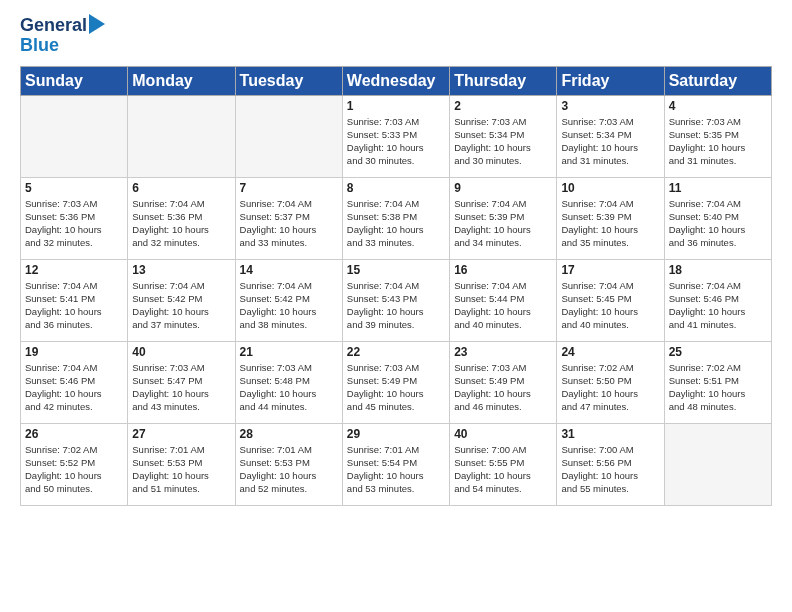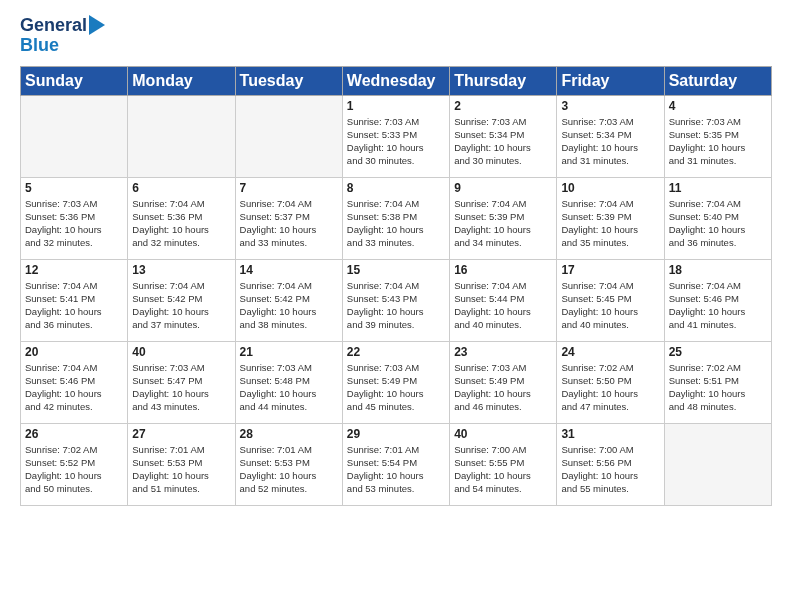--- a/index.html
+++ b/index.html
@@ -94,21 +94,21 @@
       line-height: 1.4;
     }
   </style>
 </head>
 <body>
 
 <div class="page">
   <div class="header">
     <div class="logo">
       <div>
-        <div style="display:flex;align-items:center;">
+        <div style="display:flex;align-items:flex-start;">
           <span class="logo-text">General</span>
           <div class="logo-arrow"></div>
         </div>
         <span class="logo-text logo-blue">Blue</span>
       </div>
     </div>
     <div class="title-area">
       <div class="month-title"></div>
       <div class="subtitle"></div>
     </div>
@@ -257,21 +257,21 @@
           <td>
             <div class="day-number">18</div>
             <div class="day-info" style="white-space: pre-line;">Sunrise: 7:04 AM
 Sunset: 5:46 PM
 Daylight: 10 hours
 and 41 minutes.</div>
           </td>
         </tr>
         <tr>
           <td>
-            <div class="day-number">20</div>
+            <div class="day-number">19</div>
             <div class="day-info" style="white-space: pre-line;">Sunrise: 7:04 AM
 Sunset: 5:46 PM
 Daylight: 10 hours
 and 42 minutes.</div>
           </td>
           <td>
             <div class="day-number">40</div>
             <div class="day-info" style="white-space: pre-line;">Sunrise: 7:03 AM
 Sunset: 5:47 PM
 Daylight: 10 hours

